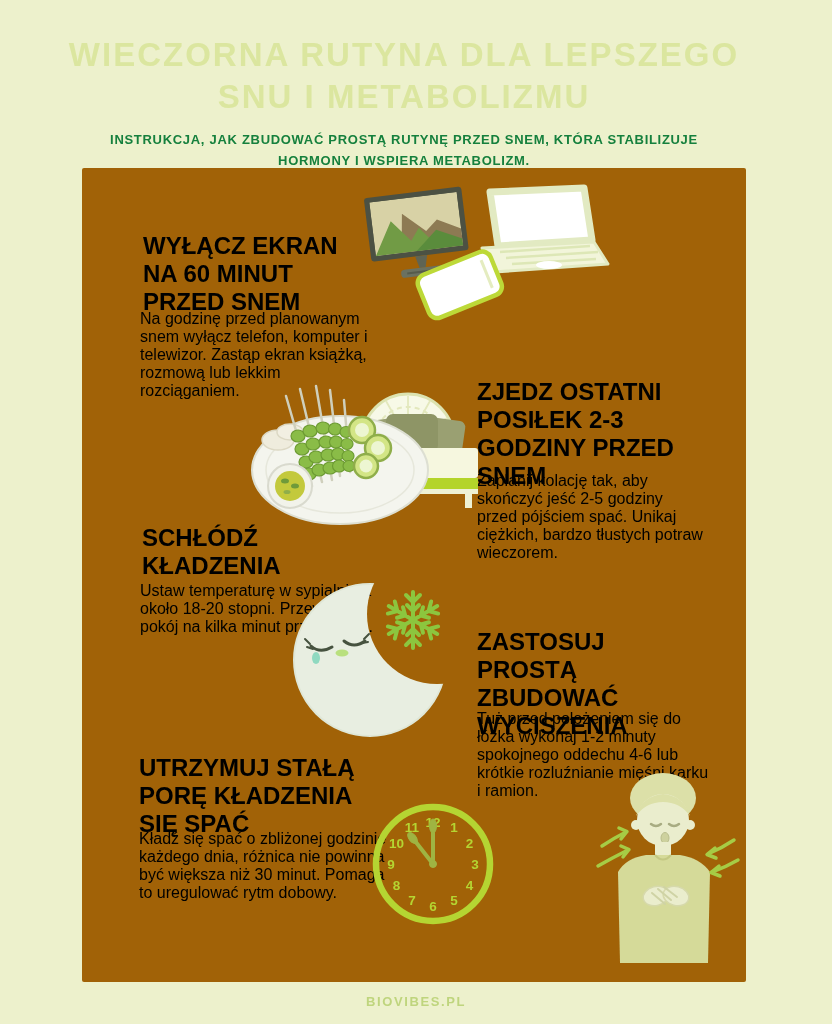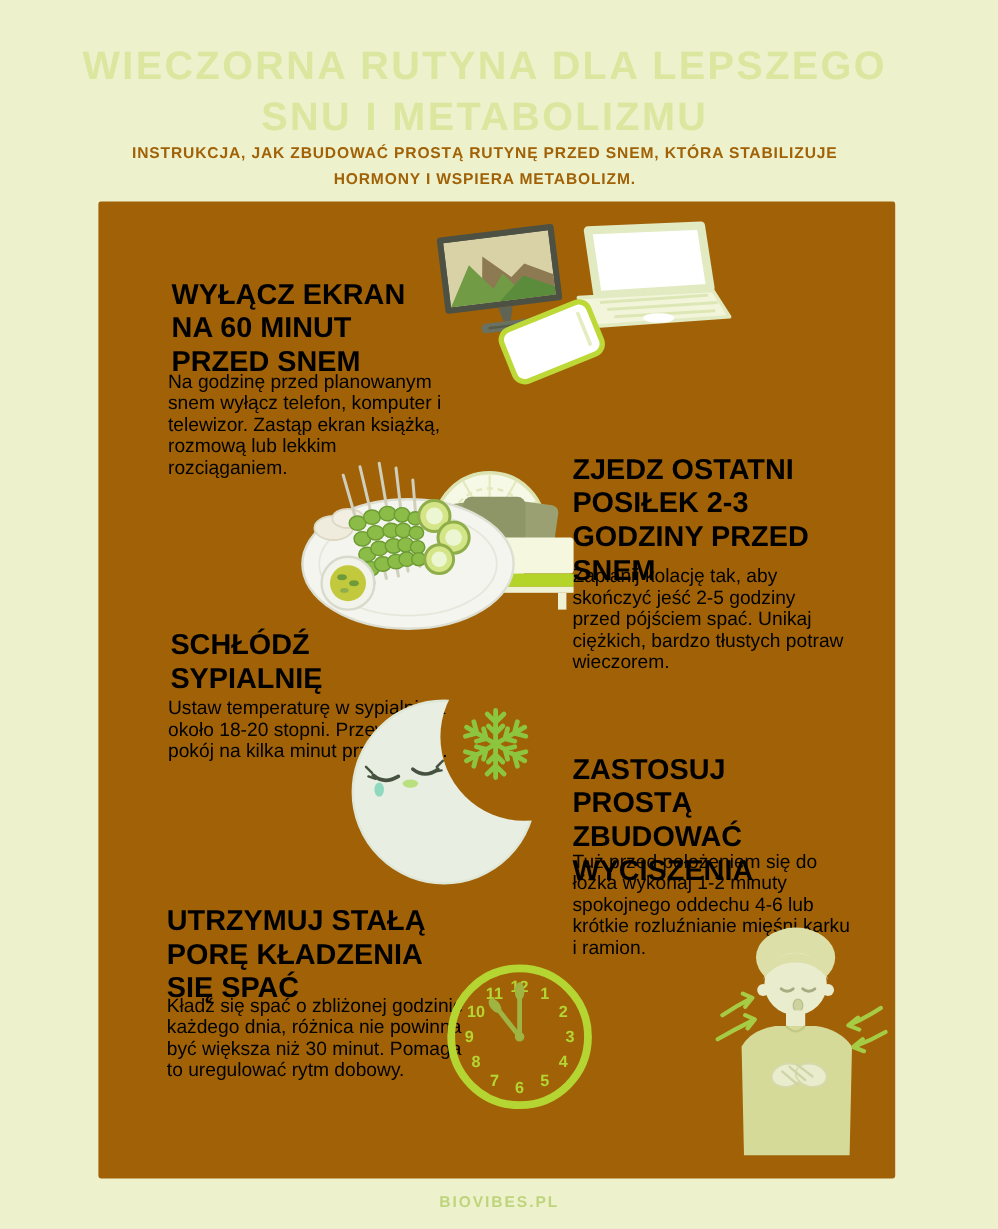--- a/index.html
+++ b/index.html
@@ -9,23 +9,23 @@
     font-family:"Liberation Sans",sans-serif;
   }
   
   .hdr{position:absolute;left:0;top:34px;width:808px;text-align:center;}
   .title{
     margin:0 auto;max-width:690px;
     font-size:33px;font-weight:700;letter-spacing:2px;line-height:1.28;
     color:#dbe69f;
   }
   .subtitle{
-    margin:0 auto 0;max-width:650px;
+    margin:12px auto 0;max-width:650px;
     font-size:13px;font-weight:700;letter-spacing:.7px;line-height:1.55;
-    color:#a16207;
+    color:#15803d;
   }
   
   .card{
     position:absolute;left:82px;top:168px;width:664px;height:814px;
     background:#a16207;border-radius:2px;overflow:hidden;
   }
   .sec{position:absolute;}
   .s1h{left:61px;top:44px;width:215px;}
   .s1b{left:58px;top:126px;width:242px;}
   .s2h{left:395px;top:190px;width:212px;}
@@ -157,21 +157,21 @@
         <g>
           <circle cx="62" cy="112" r="22" fill="#f2f3ea" stroke="#d9dace" stroke-width="2"></circle>
           <circle cx="62" cy="112" r="15" fill="#c3c93c"></circle>
           <ellipse cx="57" cy="107" rx="4" ry="2.5" fill="#6f9a3a"></ellipse>
           <ellipse cx="67" cy="112" rx="4" ry="2.5" fill="#6f9a3a"></ellipse>
           <ellipse cx="59" cy="118" rx="3.5" ry="2" fill="#8fae4a"></ellipse>
         </g>
       </g>
     </svg>
 
-    <h2 class="sec s3h">SCHŁÓDŹ SYPIALNIĘ</h2>
+    <h2 class="sec s3h">SCHŁÓDŹ KŁADZENIA</h2>
     <p class="sec s3b">Ustaw temperaturę w sypialni na około 18-20 stopni. Przewietrz pokój na kilka minut przed snem.</p>
 
     <svg class="illus i-moon" width="185" height="182" viewBox="0 0 185 182">
       <defs>
         <mask id="crescent">
           <rect x="0" y="0" width="185" height="182" fill="#fff"></rect>
           <circle cx="149" cy="50" r="70" fill="#000"></circle>
         </mask>
       </defs>
       <g>

